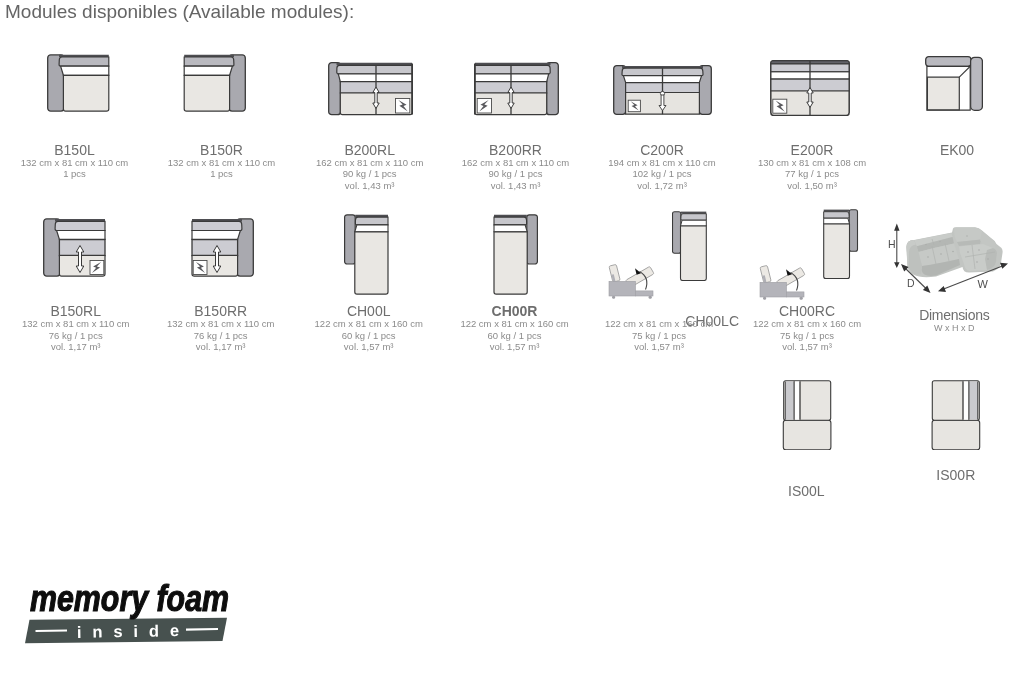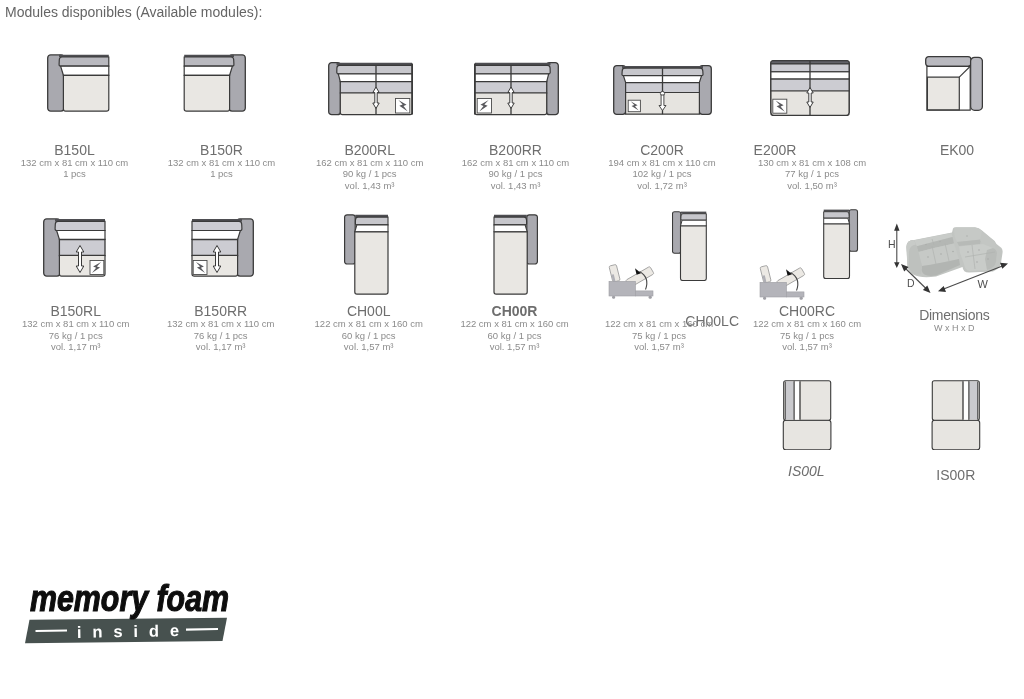--- a/index.html
+++ b/index.html
@@ -1,18 +1,18 @@
 <!DOCTYPE html>
 <html><head><meta charset="utf-8"><style>
 html,body{margin:0;padding:0;background:#fff;}
 #page{position:relative;width:1024px;height:699px;background:#fff;overflow:hidden;
 font-family:"Liberation Sans",sans-serif;}
 .t{position:absolute;text-align:center;font-size:14px;line-height:14px;color:#6e6e6e;}
 .s{position:absolute;text-align:center;font-size:9.5px;line-height:11.5px;color:#8b8b8b;}
-.h{position:absolute;font-size:14px;line-height:14px;color:#656565;}
+.h{position:absolute;font-size:19px;line-height:14px;color:#656565;}
 </style></head><body>
 <div id="page">
 
 <div class="h" style="left:5px;top:4.6px">Modules disponibles (Available modules):</div>
 <svg style="position:absolute;left:46.5px;top:53.5px" width="63" height="58" viewBox="0 0 63 58">
       <rect x="0.7" y="0.9" width="16.3" height="56.2" rx="3" fill="#a9a9af" stroke="#3a3a3a" stroke-width="1.3"></rect>
       <path d="M12,0.7 L61.8,0.7 L61.8,3 L12,3 Z" fill="#4e4e52"></path>
       <path d="M15,3 L61.8,3 L61.8,12.2 L13.6,12.2 Q11.9,12.2 12.1,10 L12.3,5.8 Q12.4,3 15,3 Z" fill="#b9b9bf" stroke="#3a3a3a" stroke-width="1.2"></path>
       <path d="M13.6,12.2 L61.8,12.2 L61.8,21.3 L16.4,21.3 Z" fill="#fff" stroke="#3a3a3a" stroke-width="1.2"></path>
       <path d="M16.4,21.3 L61.8,21.3 L61.8,55 Q61.8,57.2 59.5,57.2 L18.5,57.2 Q16.4,57.2 16.4,55 Z" fill="#e9e7e3" stroke="#3a3a3a" stroke-width="1.2"></path>
@@ -234,38 +234,38 @@
 <div class="t" style="left:-5.5px;top:142.9px;width:160px;">B150L</div>
 <div class="s" style="left:-5.5px;top:156.9px;width:160px;">132 cm x 81 cm x 110 cm<br>1 pcs</div>
 <div class="t" style="left:141.5px;top:142.9px;width:160px;">B150R</div>
 <div class="s" style="left:141.5px;top:156.9px;width:160px;">132 cm x 81 cm x 110 cm<br>1 pcs</div>
 <div class="t" style="left:289.7px;top:142.9px;width:160px;">B200RL</div>
 <div class="s" style="left:289.7px;top:156.9px;width:160px;">162 cm x 81 cm x 110 cm<br>90 kg / 1 pcs<br>vol. 1,43 m³</div>
 <div class="t" style="left:435.5px;top:142.9px;width:160px;text-align:center;">B200RR</div>
 <div class="s" style="left:435.5px;top:156.9px;width:160px;">162 cm x 81 cm x 110 cm<br>90 kg / 1 pcs<br>vol. 1,43 m³</div>
 <div class="t" style="left:582.0px;top:142.9px;width:160px;">C200R</div>
 <div class="s" style="left:582.0px;top:156.9px;width:160px;">194 cm x 81 cm x 110 cm<br>102 kg / 1 pcs<br>vol. 1,72 m³</div>
-<div class="t" style="left:695px;top:142.9px;width:160px;">E200R</div>
+<div class="t" style="left:732.0px;top:142.9px;width:160px;">E200R</div>
 <div class="s" style="left:732.0px;top:156.9px;width:160px;">130 cm x 81 cm x 108 cm<br>77 kg / 1 pcs<br>vol. 1,50 m³</div>
 <div class="t" style="left:877.0px;top:142.9px;width:160px;">EK00</div>
 <div class="t" style="left:-4.3px;top:303.9px;width:160px;">B150RL</div>
 <div class="s" style="left:-4.3px;top:318.4px;width:160px;">132 cm x 81 cm x 110 cm<br>76 kg / 1 pcs<br>vol. 1,17 m³</div>
 <div class="t" style="left:140.7px;top:303.9px;width:160px;">B150RR</div>
 <div class="s" style="left:140.7px;top:318.4px;width:160px;">132 cm x 81 cm x 110 cm<br>76 kg / 1 pcs<br>vol. 1,17 m³</div>
 <div class="t" style="left:288.7px;top:303.9px;width:160px;">CH00L</div>
 <div class="s" style="left:288.7px;top:318.4px;width:160px;">122 cm x 81 cm x 160 cm<br>60 kg / 1 pcs<br>vol. 1,57 m³</div>
 <div class="t" style="left:434.5px;top:303.9px;width:160px;font-weight:bold;">CH00R</div>
 <div class="s" style="left:434.5px;top:318.4px;width:160px;">122 cm x 81 cm x 160 cm<br>60 kg / 1 pcs<br>vol. 1,57 m³</div>
 <div class="t" style="left:579.0px;top:314px;width:160px;text-align:right;">CH00LC</div>
 <div class="s" style="left:579.0px;top:318.4px;width:160px;">122 cm x 81 cm x 160 cm<br>75 kg / 1 pcs<br>vol. 1,57 m³</div>
 <div class="t" style="left:727.0px;top:303.9px;width:160px;">CH00RC</div>
 <div class="s" style="left:727.0px;top:318.4px;width:160px;">122 cm x 81 cm x 160 cm<br>75 kg / 1 pcs<br>vol. 1,57 m³</div>
 <div class="t" style="left:874.3px;top:307.6px;width:160px;font-size:14px;line-height:15px;color:#6e6e6e;letter-spacing:-0.3px;">Dimensions</div>
 <div class="s" style="left:874.3px;top:322.8px;width:160px;font-size:9px;line-height:10px;">W x H x D</div>
-<div class="t" style="left:726.3px;top:464px;width:160px;font-style:italic;">IS00L</div>
+<div class="t" style="left:726.3px;top:484px;width:160px;">IS00L</div>
 <div class="t" style="left:875.8px;top:468px;width:160px;">IS00R</div>
 <svg style="position:absolute;left:20px;top:575px" width="220" height="80" viewBox="0 0 220 80">
       <polygon points="9.5,44.8 207,42.8 202.5,66 5,68.2" fill="#47514f"></polygon>
       <rect x="15.5" y="54.7" width="31.5" height="2.1" fill="#fff" transform="rotate(-1 31 55)"></rect>
       <rect x="166" y="53.3" width="32" height="2.1" fill="#fff" transform="rotate(-1 182 54)"></rect>
       <text x="57" y="62" font-family="Liberation Sans, sans-serif" font-weight="bold" font-size="16.5" fill="#fff" textLength="102" transform="rotate(-1 108 58)">inside</text>
       <text x="10" y="36" font-family="Liberation Sans, sans-serif" font-weight="bold" font-style="italic" font-size="36" fill="#0d0d0d" stroke="#0d0d0d" stroke-width="1.1" textLength="199" lengthAdjust="spacingAndGlyphs">memory foam</text>
     </svg>
 </div>
 </body></html>

